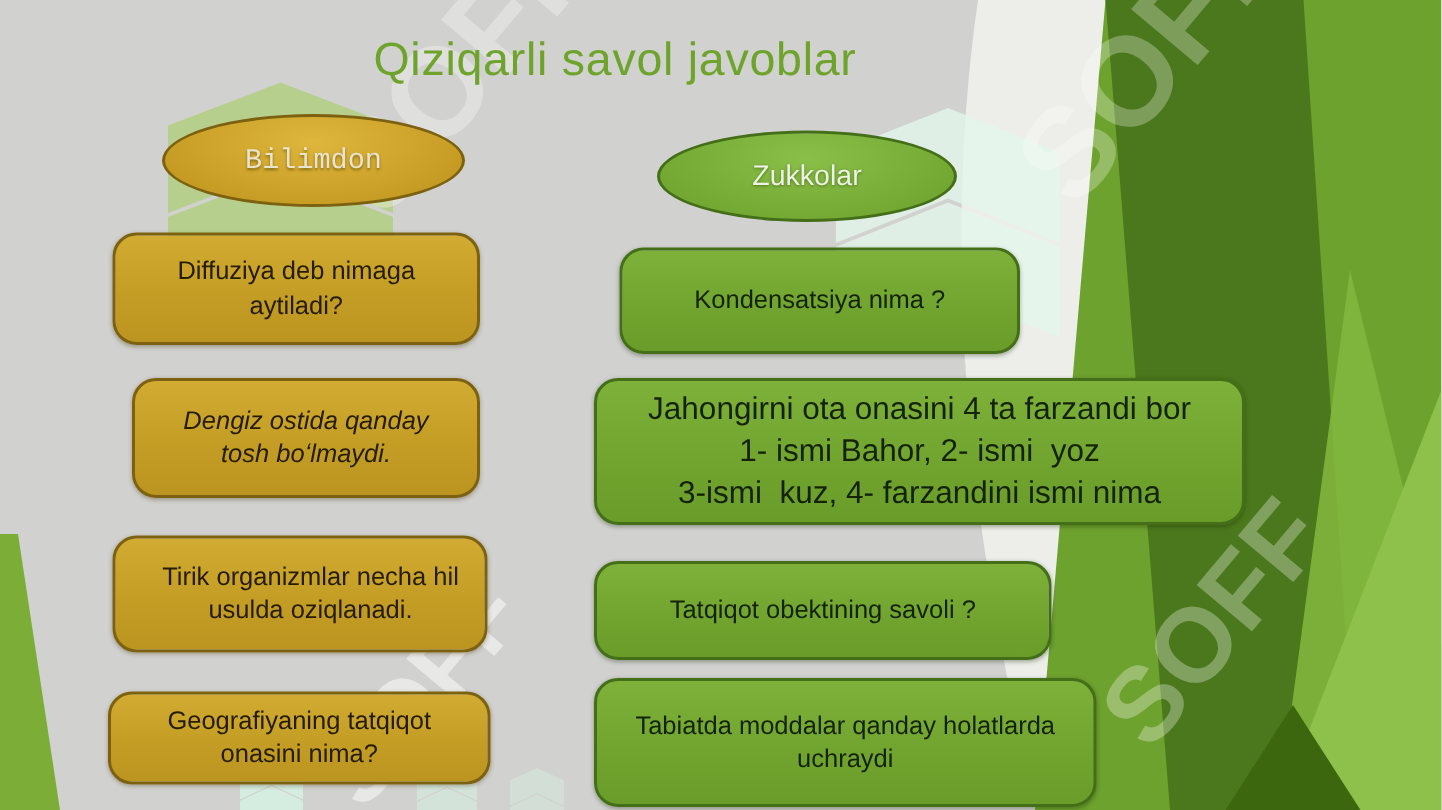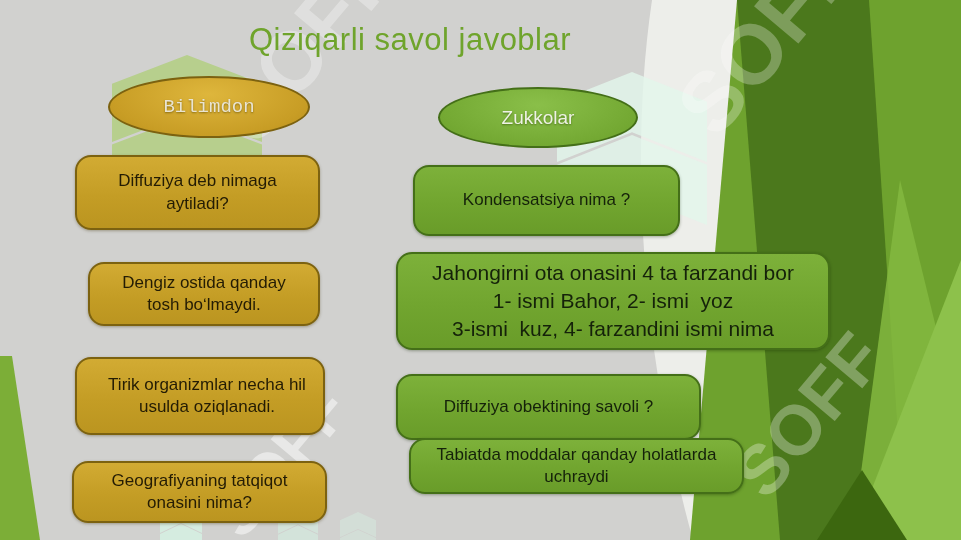--- a/index.html
+++ b/index.html
@@ -95,24 +95,24 @@
   <div class="title">Qiziqarli savol javoblar</div>
 
   <div class="ell ell-gold" style="left:108px;top:76px;width:202px;height:62px;font-family:Liberation Mono, monospace;">
     <span>Bilimdon</span>
   </div>
   <div class="ell ell-green" style="left:438px;top:87px;width:200px;height:61px;justify-content:center;">
     <span>Zukkolar</span>
   </div>
 
   <div class="qbox gold" style="left:75px;top:155px;width:245px;height:75px;">Diffuziya deb nimaga aytiladi?</div>
-  <div class="qbox gold" style="left:88px;top:262px;width:232px;height:64px;">Dengiz ostida qanday tosh boʻlmaydi.</div>
+  <div class="qbox gold" style="left:88px;top:252px;width:232px;height:80px;font-style:italic;">Dengiz ostida qanday tosh boʻlmaydi.</div>
   <div class="qbox gold" style="left:75px;top:357px;width:250px;height:78px;padding-left:28px;">Tirik organizmlar necha hil usulda oziqlanadi.</div>
   <div class="qbox gold" style="left:72px;top:461px;width:255px;height:62px;">Geografiyaning tatqiqot onasini nima?</div>
 
   <div class="qbox green" style="left:413px;top:165px;width:267px;height:71px;">Kondensatsiya nima ?</div>
   <div class="qbox green" style="left:396px;top:252px;width:434px;height:98px;font-size:21px;">Jahongirni ota onasini 4 ta farzandi bor
 1- ismi Bahor, 2- ismi  yoz
 3-ismi  kuz, 4- farzandini ismi nima</div>
-  <div class="qbox green" style="left:396px;top:374px;width:305px;height:66px;">Diffuziya obektining savoli ?</div>
-  <div class="qbox green" style="left:396px;top:438px;width:335px;height:56px;margin-left:13px;">Tabiatda moddalar qanday holatlarda uchraydi</div>
+  <div class="qbox green" style="left:396px;top:374px;width:305px;height:66px;">Tatqiqot obektining savoli ?</div>
+  <div class="qbox green" style="left:396px;top:452px;width:335px;height:86px;">Tabiatda moddalar qanday holatlarda uchraydi</div>
 
 </div>
 
 </body></html>

